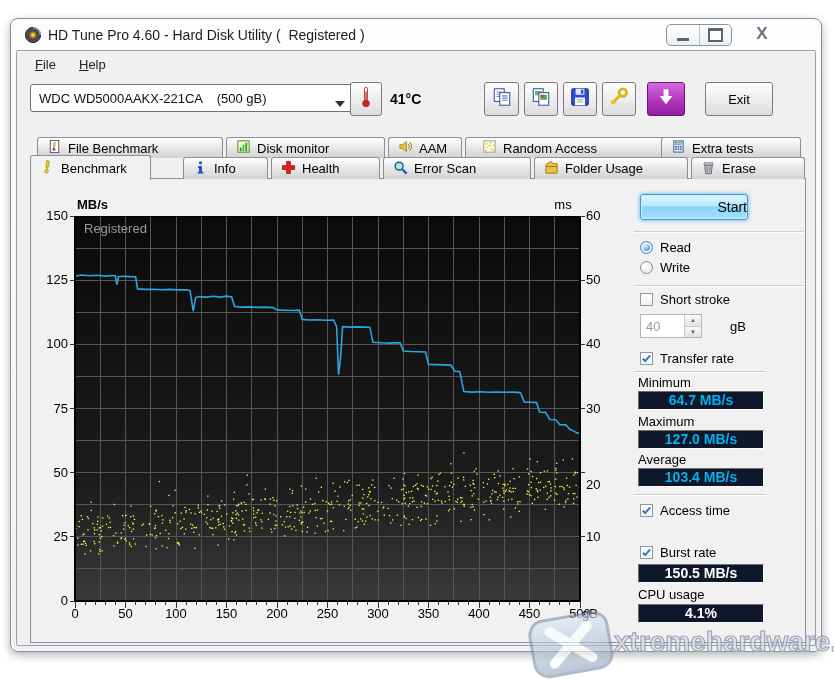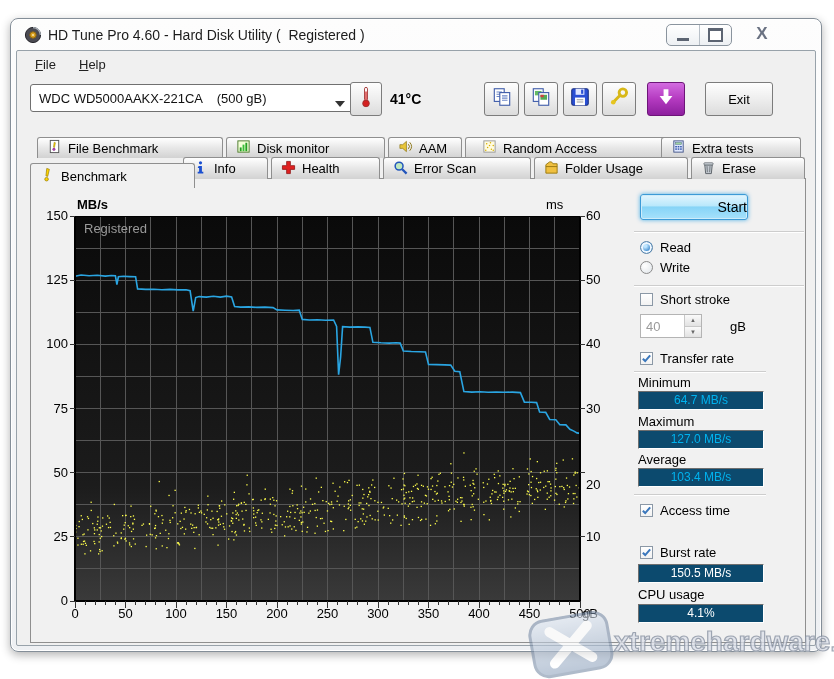--- a/index.html
+++ b/index.html
@@ -58,22 +58,22 @@
   .radio{width:13px;height:13px;border-radius:50%;border:1px solid #8b8b8b;background:radial-gradient(circle at 35% 35%,#ffffff,#dfe4e8);box-sizing:border-box;}
   .radio.sel{background:radial-gradient(circle at 38% 35%,#bfe6ff 15%,#1a70c0 70%,#0c4e8e);border-color:#5a84a8;box-shadow:inset 0 0 0 2px #eef7ff;}
   .checkbox{width:13px;height:13px;border:1px solid #8b98a6;background:linear-gradient(#fff,#f2f2f2);display:flex;align-items:center;justify-content:center;box-sizing:border-box;}
   .checkbox svg{width:11px;height:11px;}
   .spinbox{left:640px;top:314px;width:62px;height:24px;border:1px solid #b4b4b4;background:#fff;display:flex;z-index:4;}
   .spin-val{flex:1;font-size:13px;color:#9a9a9a;display:flex;align-items:center;padding-left:5px;}
   .spin-btns{width:16px;display:flex;flex-direction:column;border-left:1px solid #c8c8c8;}
   .spin-btn{flex:1;display:flex;align-items:center;justify-content:center;font-size:6px;color:#666;background:linear-gradient(#fafafa,#e2e2e2);}
   .spin-btn + .spin-btn{border-top:1px solid #c8c8c8;}
   .stat-label{font-size:13px;color:#000;z-index:4;}
-  .value-box{width:126px;height:19px;background:#0c4a6e;border-top:1px solid #6e6e6e;border-left:1px solid #6e6e6e;
-    border-bottom:1px solid #fff;border-right:1px solid #fff;text-align:center;font-size:12px;font-weight:normal;line-height:17px;z-index:4;}
+  .value-box{width:126px;height:19px;background:#0f172a;border-top:1px solid #6e6e6e;border-left:1px solid #6e6e6e;
+    border-bottom:1px solid #fff;border-right:1px solid #fff;text-align:center;font-size:14px;font-weight:bold;line-height:17px;z-index:4;}
 
   
   .wm-logo{left:528px;top:614px;width:92px;height:62px;z-index:40;opacity:.6;transform:rotate(-10deg);}
   .wm-text{left:614px;top:626px;z-index:40;font-size:28px;font-weight:bold;letter-spacing:0px;
     color:rgba(205,212,224,.55);-webkit-text-stroke:1.2px rgba(125,136,152,.7);
     text-shadow:0 1px 1px rgba(255,255,255,.5);}
 </style>
 </head>
 <body>
 
@@ -221,21 +221,21 @@
               <rect x="4.5" y="7.5" width="1.8" height="1.5"></rect>
               <rect x="7.1" y="7.5" width="1.8" height="1.5"></rect>
               <rect x="9.7" y="7.5" width="1.8" height="1.5"></rect>
               <rect x="4.5" y="10" width="1.8" height="1.5"></rect>
               <rect x="7.1" y="10" width="1.8" height="1.5"></rect>
               <rect x="9.7" y="10" width="1.8" height="1.5"></rect>
             </g>
           </svg></span>
         <span>Extra tests</span>
       </div>
-      <div class="tab active" style="left: 30px; width: 165px; top: 155px; height: 25px; z-index: 6; margin-top: 8px;">
+      <div class="tab active" style="left: 30px; width: 121px; top: 155px; height: 25px; z-index: 6;">
         <span><svg viewBox="0 0 16 16">
             <path d="M7.2 1.5 L10 2.5 8.2 10 6.3 9.4z" fill="#ffd400" stroke="#907700" stroke-width="0.7"></path>
             <circle cx="7" cy="13" r="1.9" fill="#ffd400" stroke="#907700" stroke-width="0.7"></circle>
           </svg></span>
         <span>Benchmark</span>
       </div>
       <div class="tab" style="left: 183px; width: 85px; top: 157px; height: 22px; z-index: 4;">
         <span><svg viewBox="0 0 16 16">
             <circle cx="8" cy="3" r="1.7" fill="#1a4fd0"></circle>
             <path d="M6 6.5 h3.5 v6 h1.5 v2 h-6 v-2 h1.5 v-4 h-1.5z" fill="#1a4fd0"></path>
@@ -266,21 +266,21 @@
         <span><svg viewBox="0 0 16 16">
             <path d="M4 5.2 h8 L11 14.5 H5z" fill="#c3c9d0" stroke="#5a6066"></path>
             <rect x="3" y="3" width="10" height="2.2" rx="1.1" fill="#d5dbe1" stroke="#5a6066" stroke-width="0.8"></rect>
             <path d="M6.4 6.5 L6.8 13 M9.6 6.5 L9.2 13" stroke="#5a6066" stroke-width="0.8"></path>
           </svg></span>
         <span>Erase</span>
       </div>
     </div>
 
   <div class="abs axis-head" style="left:77px;top:197px;border-bottom:0;font-weight:bold;">MB/s</div>
-  <div class="abs axis-head" style="left:546px;top:197px;width:34px;text-align:left;">ms</div>
+  <div class="abs axis-head" style="left:546px;top:197px;width:34px;text-align:center;">ms</div>
   <div class="abs registered-mark">Registered</div>
   <div class="abs tick-label" style="left:582px;top:606px;">gB</div>
   <div id="chart-root">
       <svg width="552" height="394" class="abs plot-svg">
         <defs>
           <linearGradient id="plotbg" x1="0" y1="0" x2="0" y2="1">
             <stop offset="0" stop-color="#0a0a0a"></stop>
             <stop offset="0.7" stop-color="#1c1c1c"></stop>
             <stop offset="1" stop-color="#3a3a3a"></stop>
           </linearGradient>

